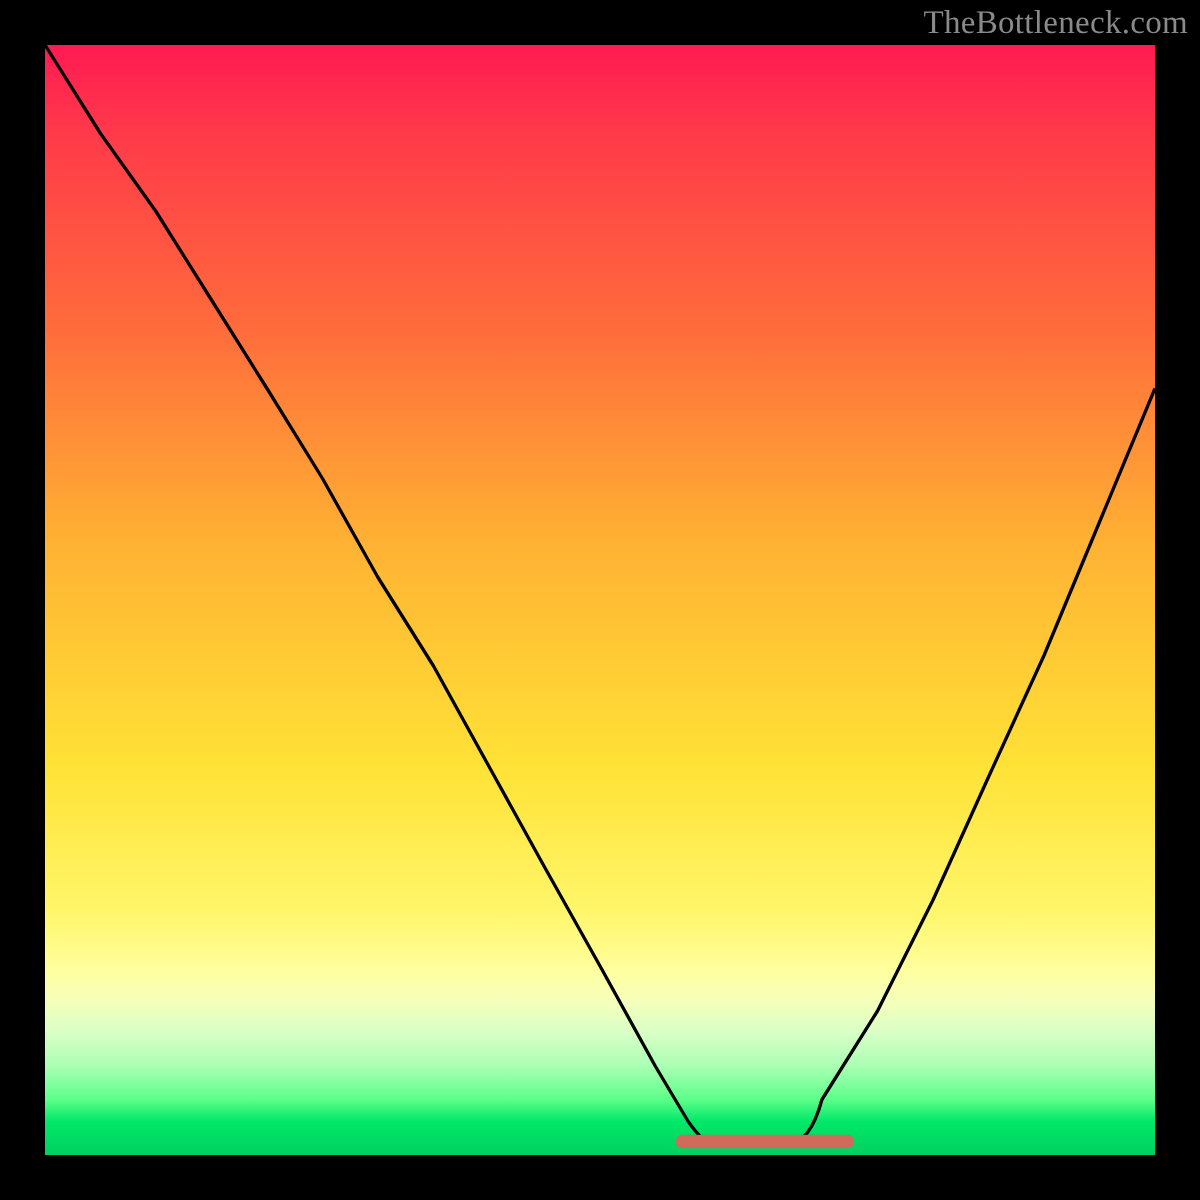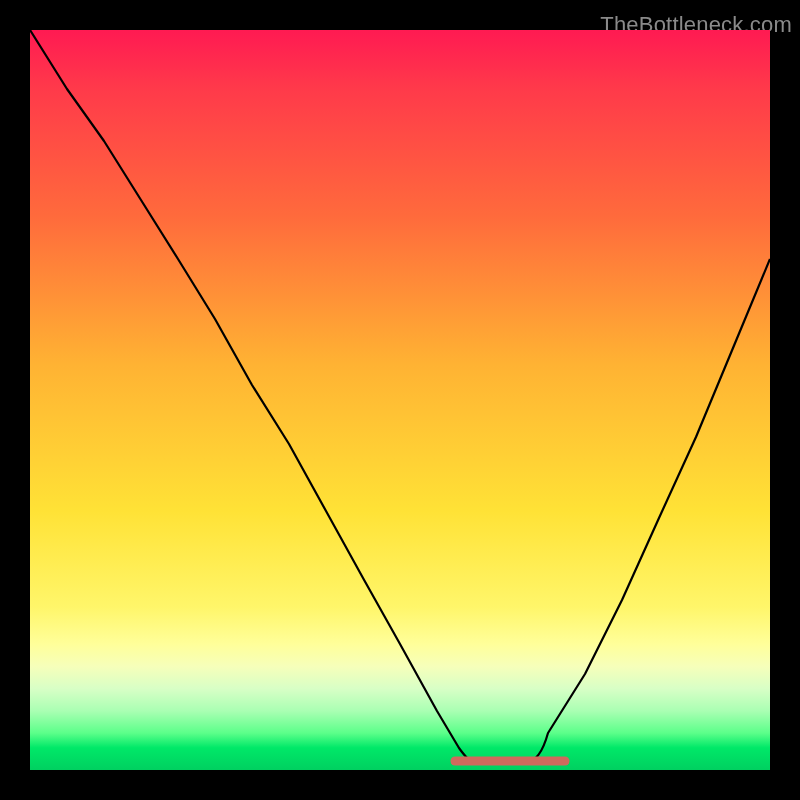--- a/index.html
+++ b/index.html
@@ -50,23 +50,23 @@
   }
   svg.curve {
     position: absolute;
     left: 0;
     top: 0;
     width: 740px;
     height: 740px;
   }
   .watermark {
     position: absolute;
-    top: 12px;
+    top: 2px;
     right: 8px;
-    font-family: Liberation Sans, sans-serif;
+    font-family: Liberation Serif, serif;
     font-size: 22px;
     color: #8a8a8a;
     letter-spacing: 0.2px;
     user-select: none;
   }
 </style>
 </head>
 <body>
 
 <div class="frame">

